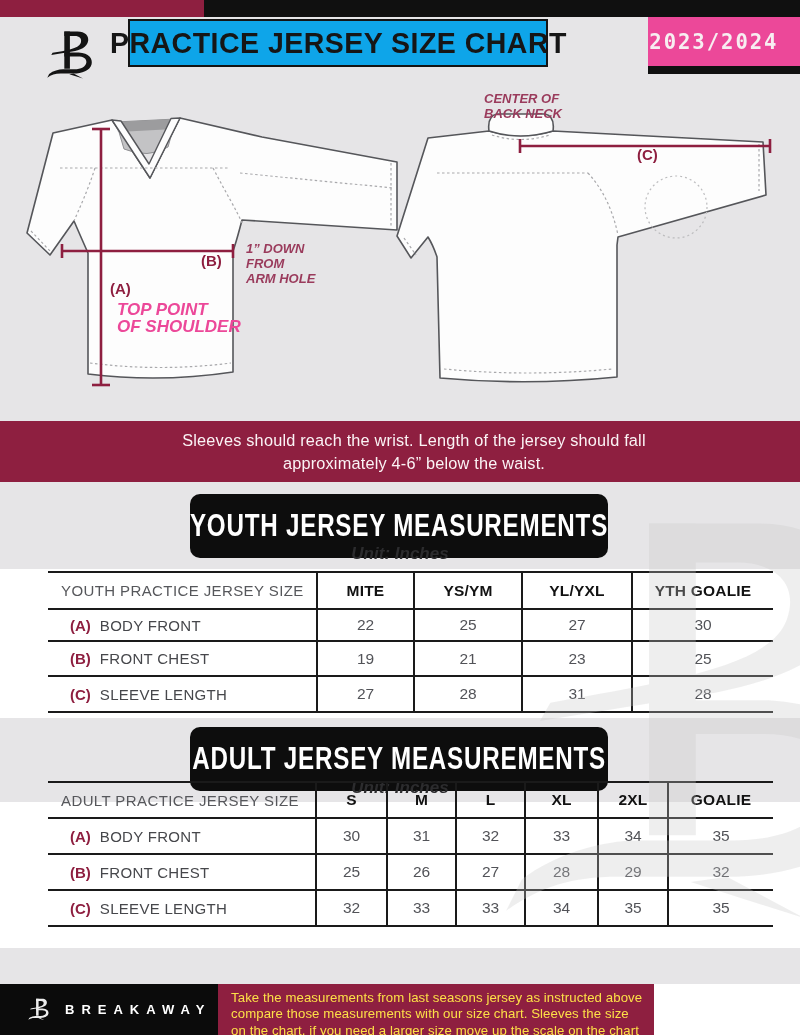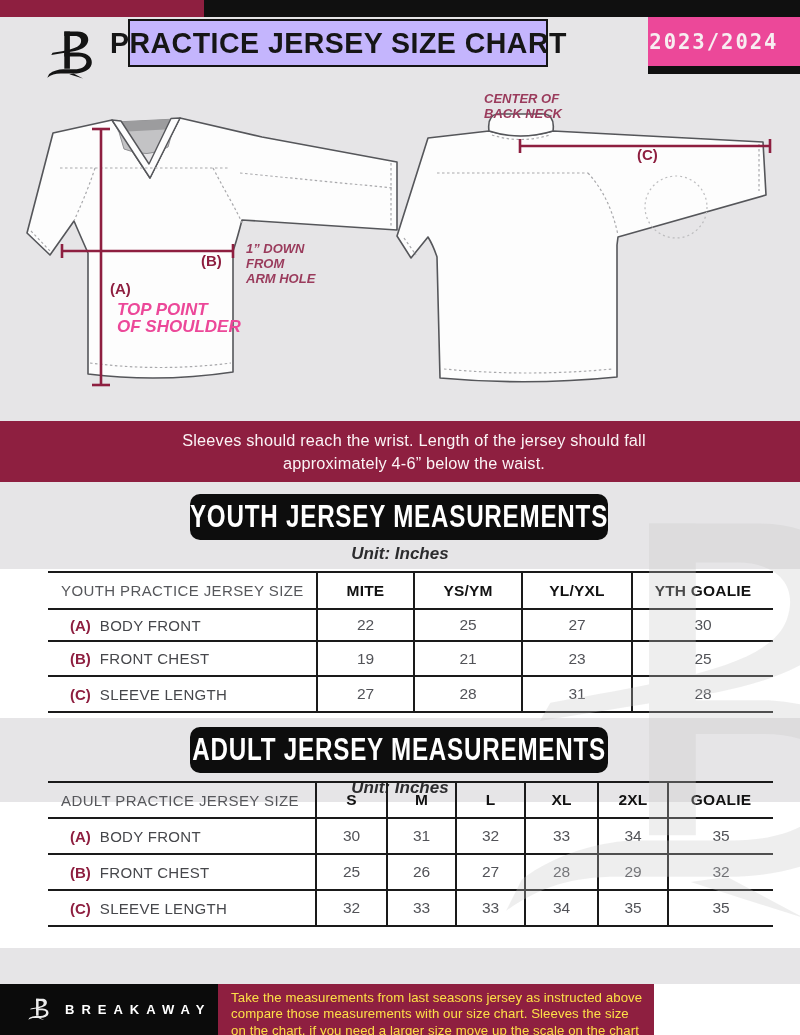--- a/index.html
+++ b/index.html
@@ -4,21 +4,21 @@
 <style>
   html,body{margin:0;padding:0;background:#888;}
   .page{position:relative;width:800px;height:1035px;margin:0 auto;background:#ffffff;
         overflow:hidden;font-family:"Liberation Sans",sans-serif;}
   .abs{position:absolute;}
   
   .strip-maroon{left:0;top:0;width:204px;height:17px;background:#8e1f40;z-index:2;}
   .strip-black{left:204px;top:0;width:596px;height:17px;background:#101010;z-index:2;}
   
   .hero-bg{left:0;top:17px;width:800px;height:404px;background:#e6e5e7;z-index:1;}
-  .title-box{left:128px;top:19px;width:420px;height:48px;background:#c4b5fd;
+  .title-box{left:128px;top:19px;width:420px;height:48px;background:#0ea5e9;
              border:2px solid #141414;box-sizing:border-box;display:flex;align-items:center;
              justify-content:center;z-index:3;}
   .title-box span{display:inline-block;transform:scaleX(.95);white-space:nowrap;
              font-size:30px;font-weight:bold;letter-spacing:.5px;color:#161616;}
   .year-box{left:648px;top:17px;width:161px;height:49px;background:#ec4899;display:flex;
             align-items:center;justify-content:flex-start;z-index:3;}
   .year-box span{font-family:"DejaVu Sans Mono",monospace;font-size:21px;font-weight:bold;
             letter-spacing:2px;color:#f7eef1;transform:scaleX(.98);}
   .year-shadow{left:648px;top:66px;width:152px;height:8px;background:#101010;z-index:3;}
   .hero-logo{left:42px;top:26px;width:62px;height:58px;color:#141414;z-index:3;}
@@ -30,21 +30,21 @@
   .ann-note.big{font-size:17px;line-height:17px;color:#ec4899;}
   
   .noteband{left:0;top:421px;width:800px;height:61px;background:#8e1f40;z-index:2;
             display:flex;flex-direction:column;align-items:center;justify-content:center;}
   .noteband div{color:#fbf3f5;font-size:16.3px;line-height:23px;font-weight:400;letter-spacing:.2px;margin-left:28px;}
   
   .gray2{left:0;top:482px;width:800px;height:87px;background:#e6e5e7;z-index:1;}
   .gray3{left:0;top:718px;width:800px;height:84px;background:#e6e5e7;z-index:1;}
   .gray4{left:0;top:948px;width:800px;height:36px;background:#e6e5e7;z-index:1;}
   
-  .banner{left:190px;width:418px;height:46px;background:#0d0d0d;border-radius:10px;
+  .banner{left:190px;width:418px;height:64px;background:#0d0d0d;border-radius:10px;
           display:flex;align-items:center;justify-content:center;z-index:2;}
   .banner span{display:inline-block;transform:scaleX(.78);white-space:nowrap;
           font-size:31px;font-weight:bold;letter-spacing:1px;color:#ffffff;}
   .banner.youth{top:494px;} .banner.adult{top:727px;}
   .unit{left:0;width:800px;text-align:center;z-index:2;font-style:italic;font-weight:700;
         font-size:17px;color:#2c2c2e;}
   .unit.youth{top:544px;} .unit.adult{top:778px;}
   
   .sizetable{left:48px;width:725px;border-top:2px solid #1a1a1a;z-index:2;}
   .sizetable.youth{top:571px;} .sizetable.adult{top:781px;}

